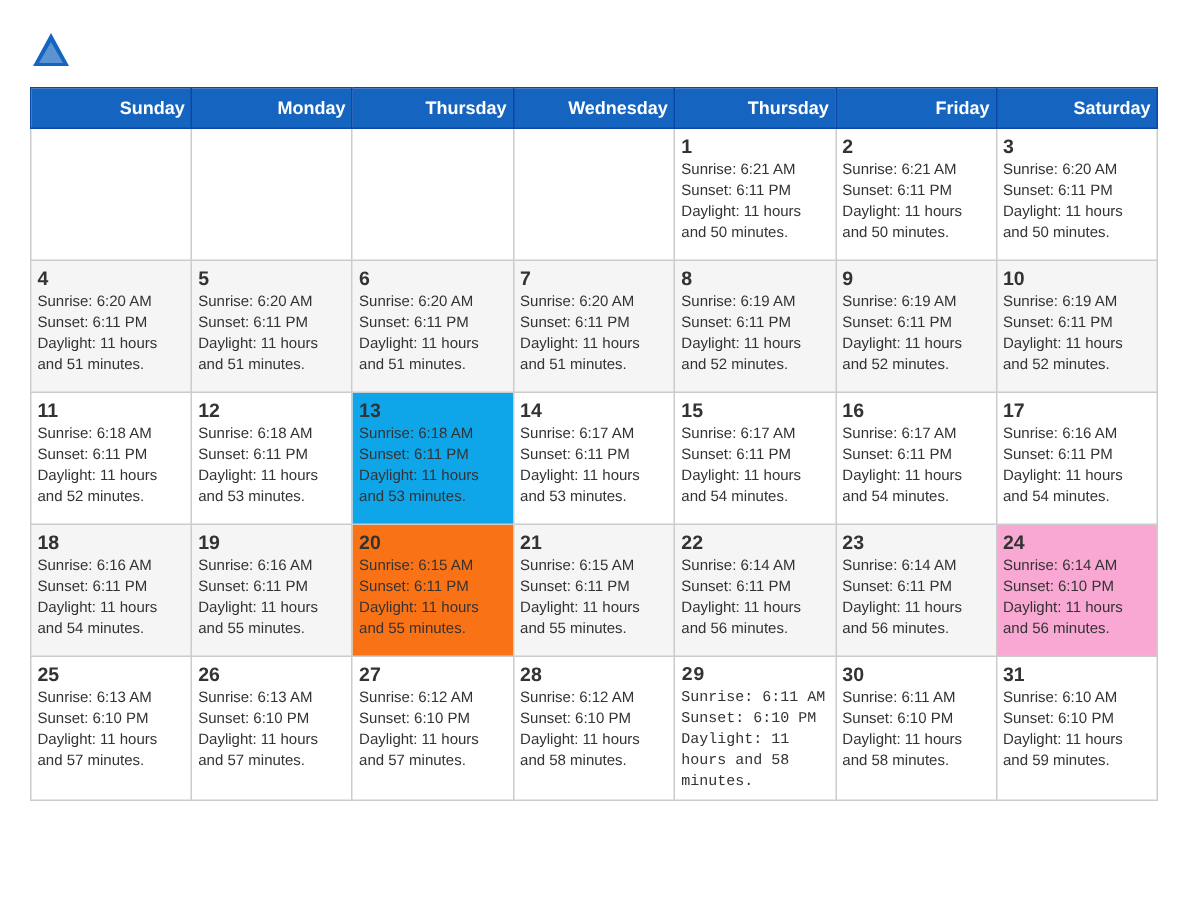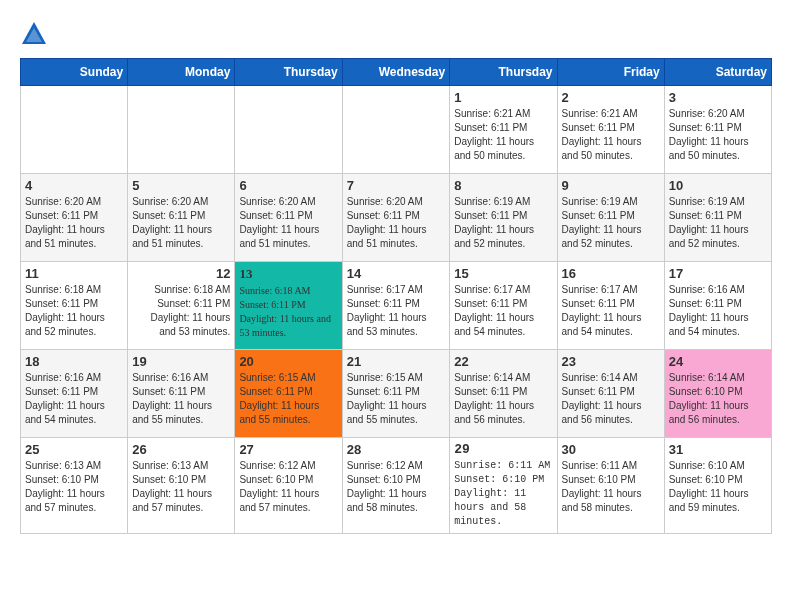--- a/index.html
+++ b/index.html
@@ -209,29 +209,29 @@
       </tr>
       <tr>
         <td style="background-color: rgb(255, 255, 255);">
           <span class="day-number">11</span>
         <div class="day-info">
           <span>Sunrise: 6:18 AM</span><br>
           <span>Sunset: 6:11 PM</span><br>
           <span>Daylight: 11 hours and 52 minutes.</span>
         </div>
         </td>
-        <td style="background-color: rgb(255, 255, 255); text-align: right;">
+        <td style="background-color: rgb(255, 255, 255);">
           <span class="day-number">12</span>
         <div class="day-info">
           <span>Sunrise: 6:18 AM</span><br>
           <span>Sunset: 6:11 PM</span><br>
           <span>Daylight: 11 hours and 53 minutes.</span>
         </div>
         </td>
-        <td style="background-color: #14b8a6; font-family: Liberation Serif, serif;">
+        <td style="background-color: #0ea5e9;">
           <span class="day-number">13</span>
         <div class="day-info">
           <span>Sunrise: 6:18 AM</span><br>
           <span>Sunset: 6:11 PM</span><br>
           <span>Daylight: 11 hours and 53 minutes.</span>
         </div>
         </td>
         <td style="background-color: rgb(255, 255, 255); margin-top: 30px;">
           <span class="day-number">14</span>
         <div class="day-info">

